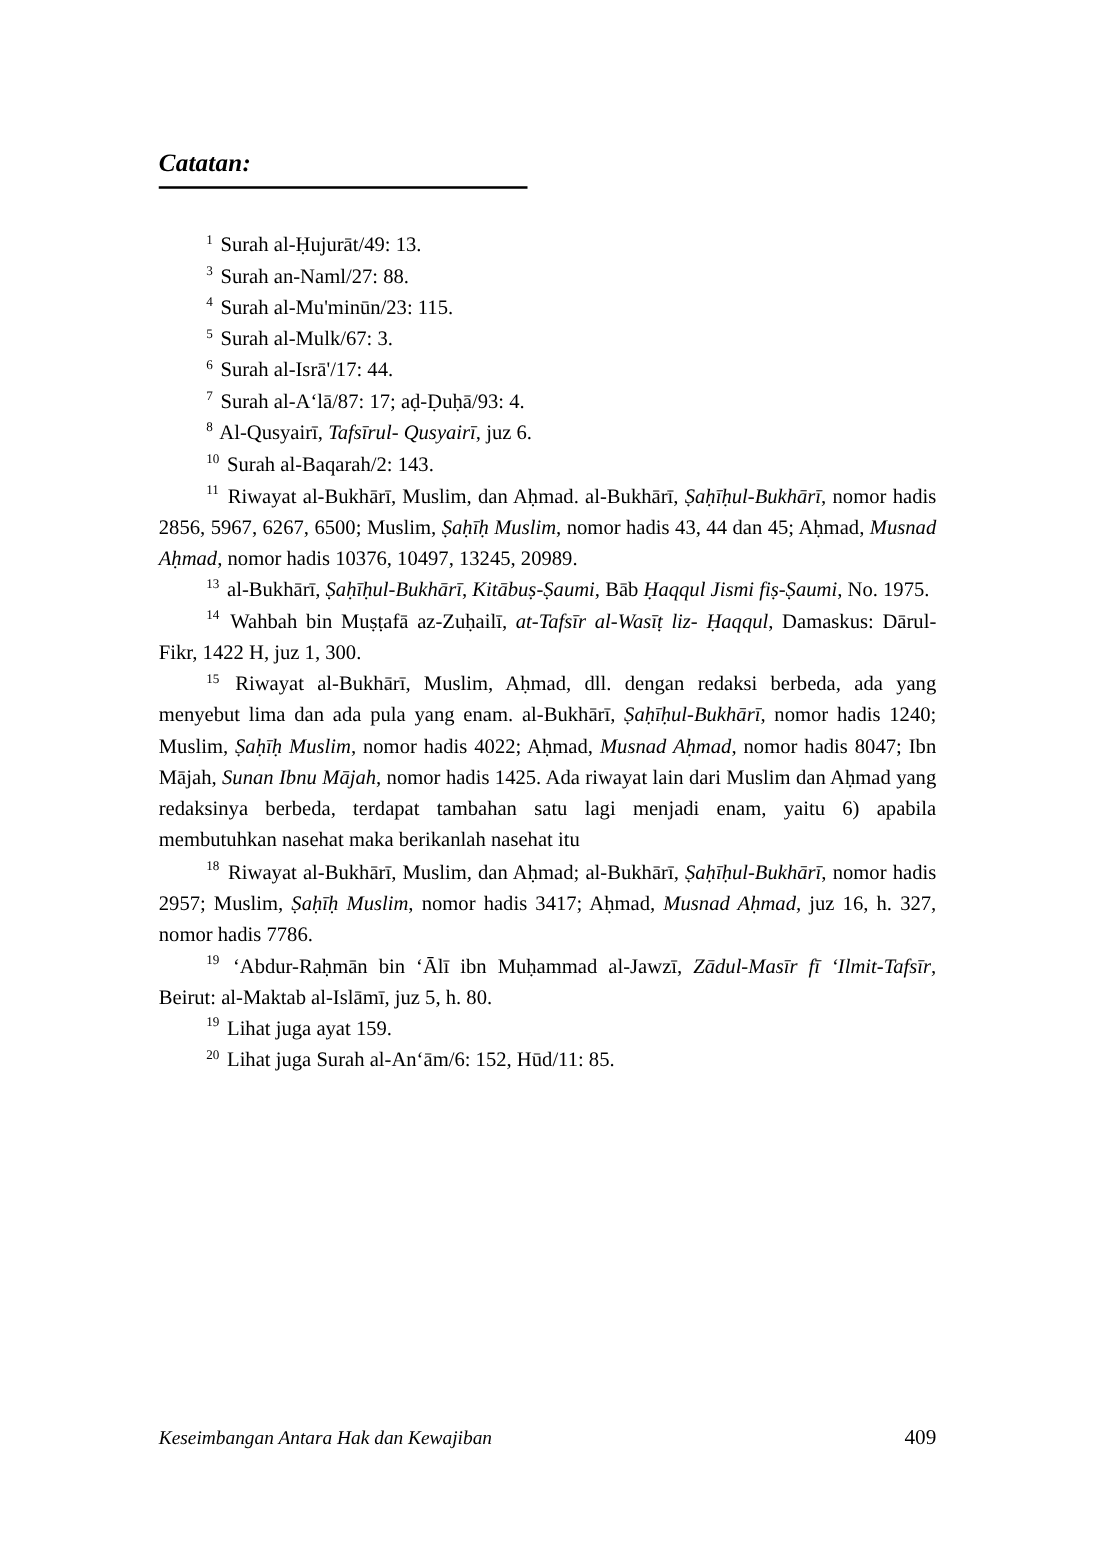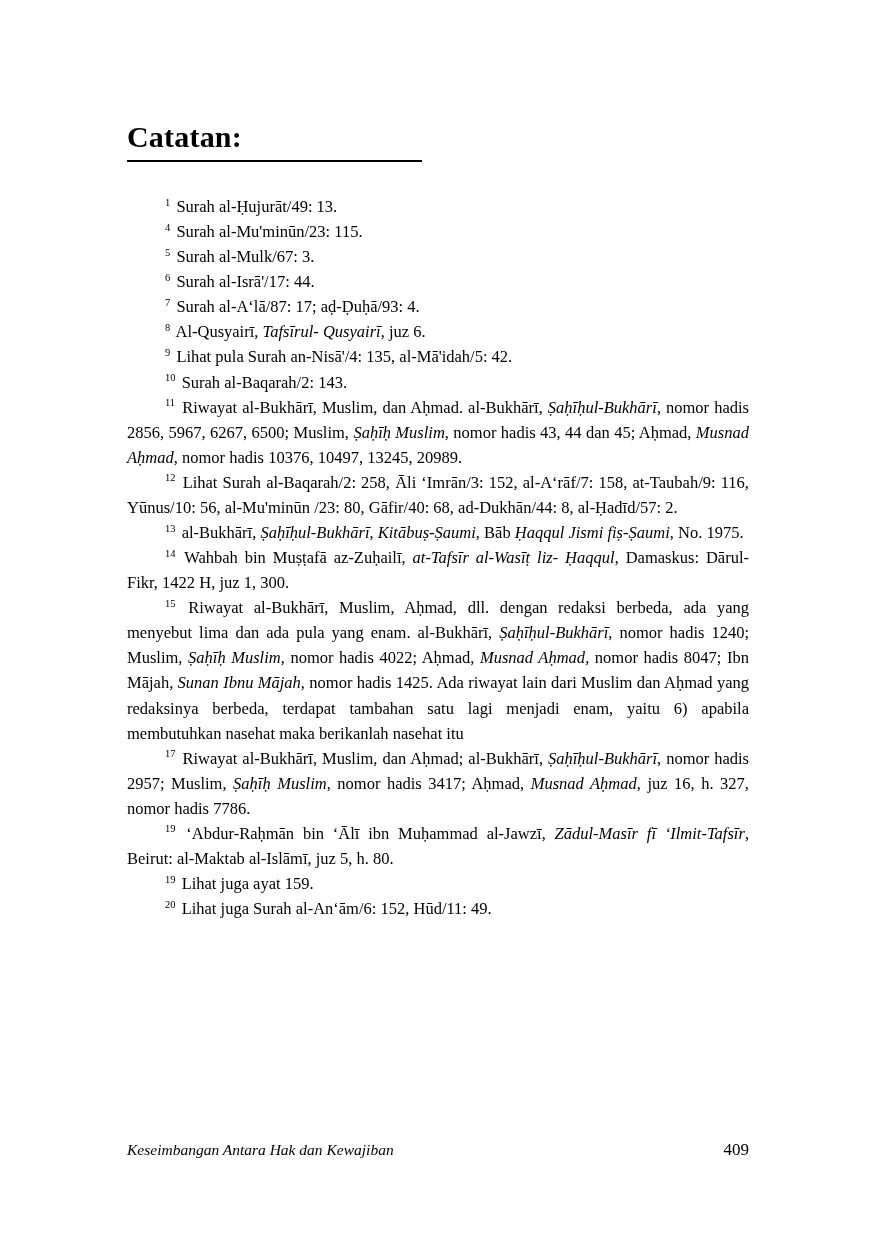--- a/index.html
+++ b/index.html
@@ -21,25 +21,26 @@
     width: 875px;
     height: 1240px;
   }
   .content {
     position: absolute;
     left: 127px;
     top: 120px;
     width: 622px;
   }
   .page-heading {
-    font-size: 30px;
+    font-size: 20px;
     font-weight: bold;
     letter-spacing: 0.2px;
     margin: 0 0 6px 0;
     font-family: "Liberation Serif", serif;
+    font-style: italic;
   }
   .heading-rule {
     width: 295px;
     height: 2px;
     background: #000;
     margin: 6px 0 14px 0;
   }
   .notes {
     font-size: 16.5px;
     line-height: 1.52;
@@ -84,36 +85,35 @@
 </style>
 </head>
 <body>
 
 <div class="page">
   <div class="content">
     <h1 class="page-heading">Catatan:</h1>
     <div class="heading-rule"></div>
     <div class="notes" id="notes-list">
         <p class="note short"><sup>1</sup><span> Surah al-Ḥujurāt/49: 13.</span></p>
+        <p class="note short"><sup>3</sup><span> Surah an-Naml/27: 88.</span></p>
         <p class="note short"><sup>4</sup><span> Surah al-Mu'minūn/23: 115.</span></p>
         <p class="note short"><sup>5</sup><span> Surah al-Mulk/67: 3.</span></p>
         <p class="note short"><sup>6</sup><span> Surah al-Isrā'/17: 44.</span></p>
         <p class="note short"><sup>7</sup><span> Surah al-A‘lā/87: 17; aḍ-Ḍuḥā/93: 4.</span></p>
         <p class="note short"><sup>8</sup><span> Al-Qusyairī, <span class="ital">Tafsīrul- Qusyairī</span>, juz 6.</span></p>
-        <p class="note short"><sup>9</sup><span> Lihat pula Surah an-Nisā'/4: 135, al-Mā'idah/5: 42.</span></p>
         <p class="note short"><sup>10</sup><span> Surah al-Baqarah/2: 143.</span></p>
         <p class="note"><sup>11</sup><span> Riwayat al-Bukhārī, Muslim, dan Aḥmad. al-Bukhārī, <span class="ital">Ṣaḥīḥul-Bukhārī</span>, nomor hadis 2856, 5967, 6267, 6500; Muslim, <span class="ital">Ṣaḥīḥ Muslim</span>, nomor hadis 43, 44 dan 45; Aḥmad, <span class="ital">Musnad Aḥmad</span>, nomor hadis 10376, 10497, 13245, 20989.</span></p>
-        <p class="note"><sup>12</sup><span> Lihat Surah al-Baqarah/2: 258, Āli ‘Imrān/3: 152, al-A‘rāf/7: 158, at-Taubah/9: 116, Yūnus/10: 56, al-Mu'minūn /23: 80, Gāfir/40: 68, ad-Dukhān/44: 8, al-Ḥadīd/57: 2.</span></p>
         <p class="note"><sup>13</sup><span> al-Bukhārī, <span class="ital">Ṣaḥīḥul-Bukhārī</span>, <span class="ital">Kitābuṣ-Ṣaumi</span>, Bāb <span class="ital">Ḥaqqul Jismi fiṣ-Ṣaumi</span>, No. 1975.</span></p>
         <p class="note"><sup>14</sup><span> Wahbah bin Muṣṭafā az-Zuḥailī, <span class="ital">at-Tafsīr al-Wasīṭ liz- Ḥaqqul</span>, Damaskus: Dārul-Fikr, 1422 H, juz 1, 300.</span></p>
         <p class="note"><sup>15</sup><span> Riwayat al-Bukhārī, Muslim, Aḥmad, dll. dengan redaksi berbeda, ada yang menyebut lima dan ada pula yang enam. al-Bukhārī, <span class="ital">Ṣaḥīḥul-Bukhārī</span>, nomor hadis 1240; Muslim, <span class="ital">Ṣaḥīḥ Muslim</span>, nomor hadis 4022; Aḥmad, <span class="ital">Musnad Aḥmad</span>, nomor hadis 8047; Ibn Mājah, <span class="ital">Sunan Ibnu Mājah</span>, nomor hadis 1425. Ada riwayat lain dari Muslim dan Aḥmad yang redaksinya berbeda, terdapat tambahan satu lagi menjadi enam, yaitu 6) apabila membutuhkan nasehat maka berikanlah nasehat itu</span></p>
-        <p class="note"><sup>17</sup><span> Riwayat al-Bukhārī, Muslim, dan Aḥmad; al-Bukhārī, <span class="ital">Ṣaḥīḥul-Bukhārī</span>, nomor hadis 2957; Muslim, <span class="ital">Ṣaḥīḥ Muslim</span>, nomor hadis 3417; Aḥmad, <span class="ital">Musnad Aḥmad</span>, juz 16, h. 327, nomor hadis 7786.</span></p>
+        <p class="note"><sup>18</sup><span> Riwayat al-Bukhārī, Muslim, dan Aḥmad; al-Bukhārī, <span class="ital">Ṣaḥīḥul-Bukhārī</span>, nomor hadis 2957; Muslim, <span class="ital">Ṣaḥīḥ Muslim</span>, nomor hadis 3417; Aḥmad, <span class="ital">Musnad Aḥmad</span>, juz 16, h. 327, nomor hadis 7786.</span></p>
         <p class="note"><sup>19</sup><span> ‘Abdur-Raḥmān bin ‘Ālī ibn Muḥammad al-Jawzī, <span class="ital">Zādul-Masīr fī ‘Ilmit-Tafsīr</span>, Beirut: al-Maktab al-Islāmī, juz 5, h. 80.</span></p>
         <p class="note short"><sup>19</sup><span> Lihat juga ayat 159.</span></p>
-        <p class="note short"><sup>20</sup><span> Lihat juga Surah al-An‘ām/6: 152, Hūd/11: 49.</span></p>
+        <p class="note short"><sup>20</sup><span> Lihat juga Surah al-An‘ām/6: 152, Hūd/11: 85.</span></p>
       </div>
   </div>
 
   <div class="footer">
     <div class="footer-title">Keseimbangan Antara Hak dan Kewajiban</div>
     <div class="footer-page">409</div>
   </div>
 </div>
 
 </body></html>

